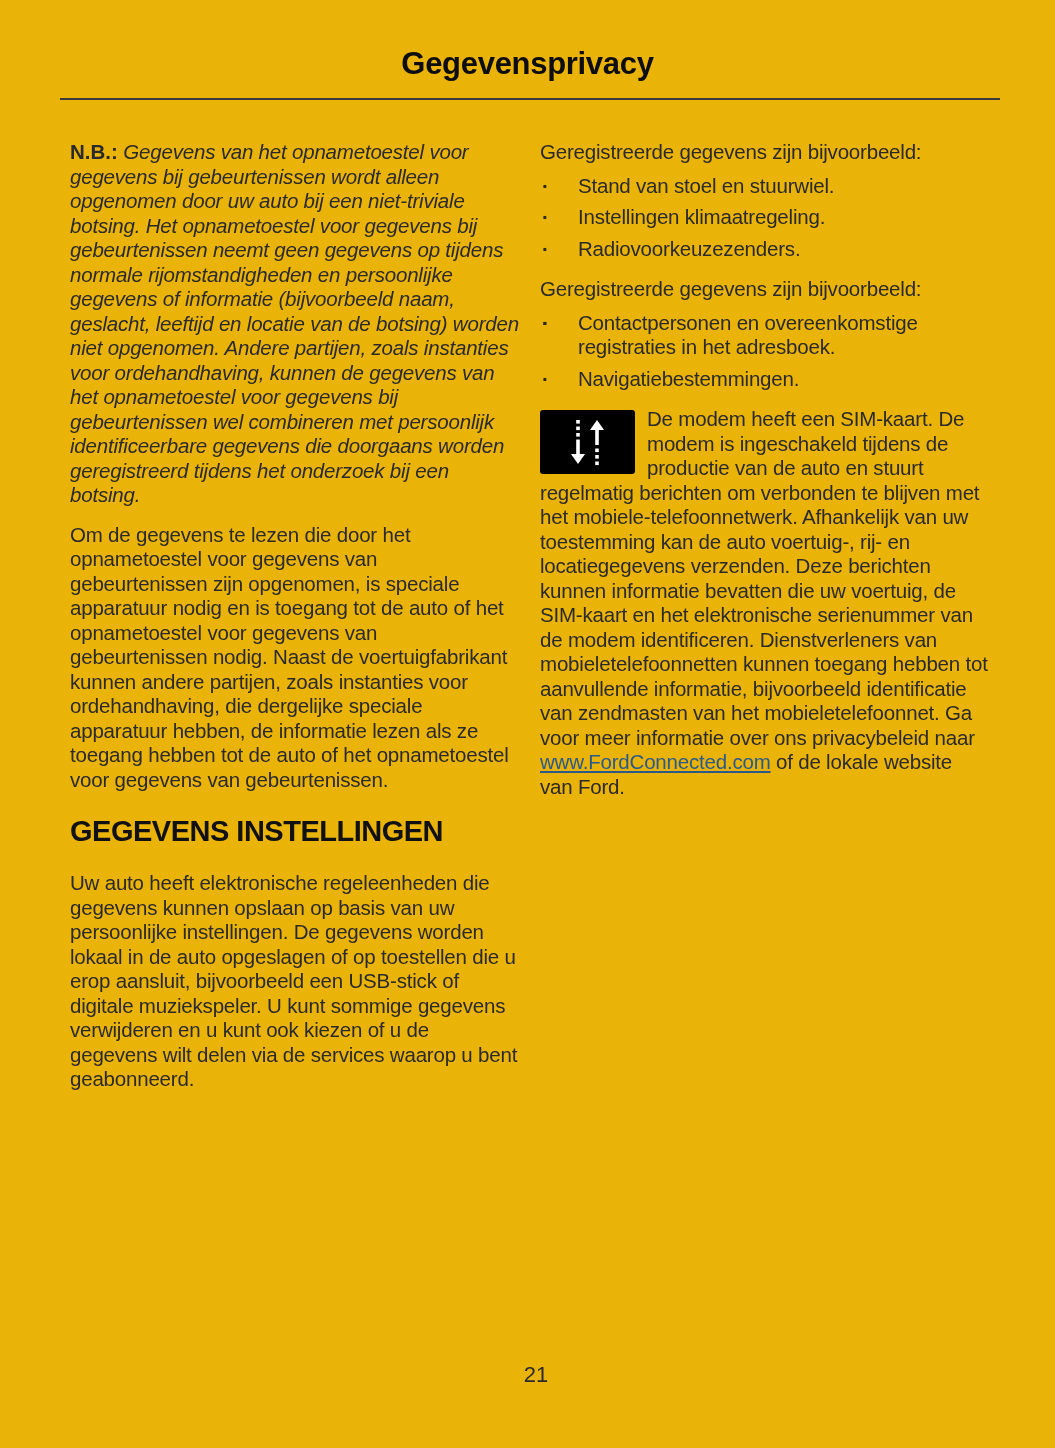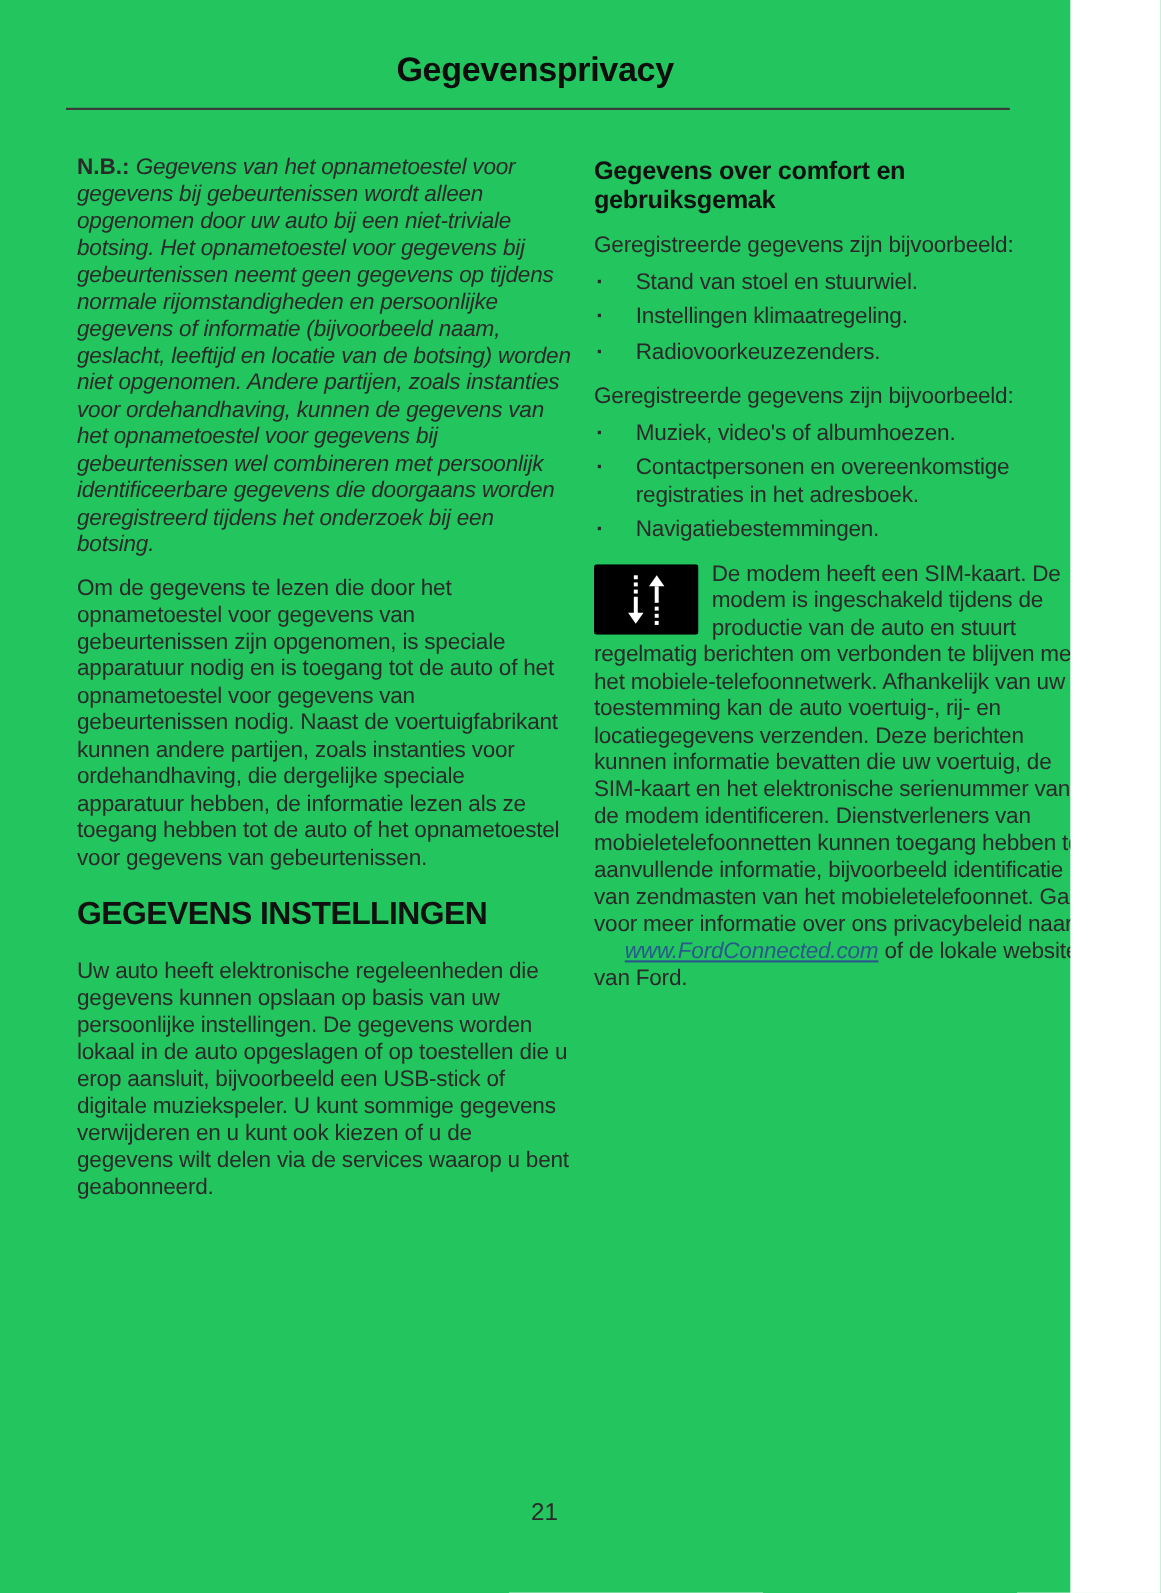--- a/index.html
+++ b/index.html
@@ -1,19 +1,19 @@
 <!DOCTYPE html>
 <html><head>
 <meta charset="utf-8">
 <style>
   html,body{margin:0;padding:0;background:#ffffff;}
   .page{
     position:relative;
-    width:973px;height:1448px;
-    background:#22c55e;
+    width:1055px;height:1448px;
+    background:#eab308;
     font-family:"Liberation Sans", sans-serif;
     color:#2a2a2a;
     overflow:hidden;
     box-sizing:border-box;
   }
   .doc-title{
     margin:0;
     padding-top:46px;
     text-align:center;
     font-size:31px;
@@ -76,24 +76,22 @@
   }
   .icon-box{
     float:left;
     width:95px;height:64px;
     margin:3px 12px 4px 0;
     display:block;
   }
   .icon-box svg{display:block;}
   a.doclink{
     color:#2a5a8c;
-    font-style:italic;
     text-decoration:underline;
     cursor:pointer;
-    margin-left:28px;
   }
   .modem-para{margin-bottom:15px;}
   .page-number{
     position:absolute;
     left:17px;right:0;
     top:1362px;
     text-align:center;
     font-size:22px;
     color:#2a2a2a;
   }
@@ -114,35 +112,34 @@
 
       <p>Om de gegevens te lezen die door het opnametoestel voor gegevens van gebeurtenissen zijn opgenomen, is speciale apparatuur nodig en is toegang tot de auto of het opnametoestel voor gegevens van gebeurtenissen nodig. Naast de voertuigfabrikant kunnen andere partijen, zoals instanties voor ordehandhaving, die dergelijke speciale apparatuur hebben, de informatie lezen als ze toegang hebben tot de auto of het opnametoestel voor gegevens van gebeurtenissen.</p>
 
       <h2 class="h-major">GEGEVENS INSTELLINGEN</h2>
 
       <p>Uw auto heeft elektronische regeleenheden die gegevens kunnen opslaan op basis van uw persoonlijke instellingen. De gegevens worden lokaal in de auto opgeslagen of op toestellen die u erop aansluit, bijvoorbeeld een USB-stick of digitale muziekspeler. U kunt sommige gegevens verwijderen en u kunt ook kiezen of u de gegevens wilt delen via de services waarop u bent geabonneerd.</p>
     </div>
 
     <div class="col">
 
-      <h3 class="h-minor h-first">Gegevens over comfort en gebruiksgemak</h3>
 
       <p class="intro">Geregistreerde gegevens zijn bijvoorbeeld:</p>
 
       <ul class="bullets">
         <li><span class="dot">·</span><span>Stand van stoel en stuurwiel.</span></li>
         <li><span class="dot">·</span><span>Instellingen klimaatregeling.</span></li>
         <li><span class="dot">·</span><span>Radiovoorkeuzezenders.</span></li>
       </ul>
 
 
       <p class="intro">Geregistreerde gegevens zijn bijvoorbeeld:</p>
 
       <ul class="bullets">
-        <li><span class="dot">·</span><span>Muziek, video's of albumhoezen.</span></li>
+        <li><span class="dot">·</span></li>
         <li><span class="dot">·</span><span>Contactpersonen en overeenkomstige registraties in het adresboek.</span></li>
         <li><span class="dot">·</span><span>Navigatiebestemmingen.</span></li>
       </ul>
 
 
       <p class="modem-para">
         <span class="icon-box">
           <svg width="95" height="64" viewBox="0 0 95 64" xmlns="http://www.w3.org/2000/svg">
             <rect x="0" y="0" width="95" height="64" rx="3" fill="#000000"></rect>
 

